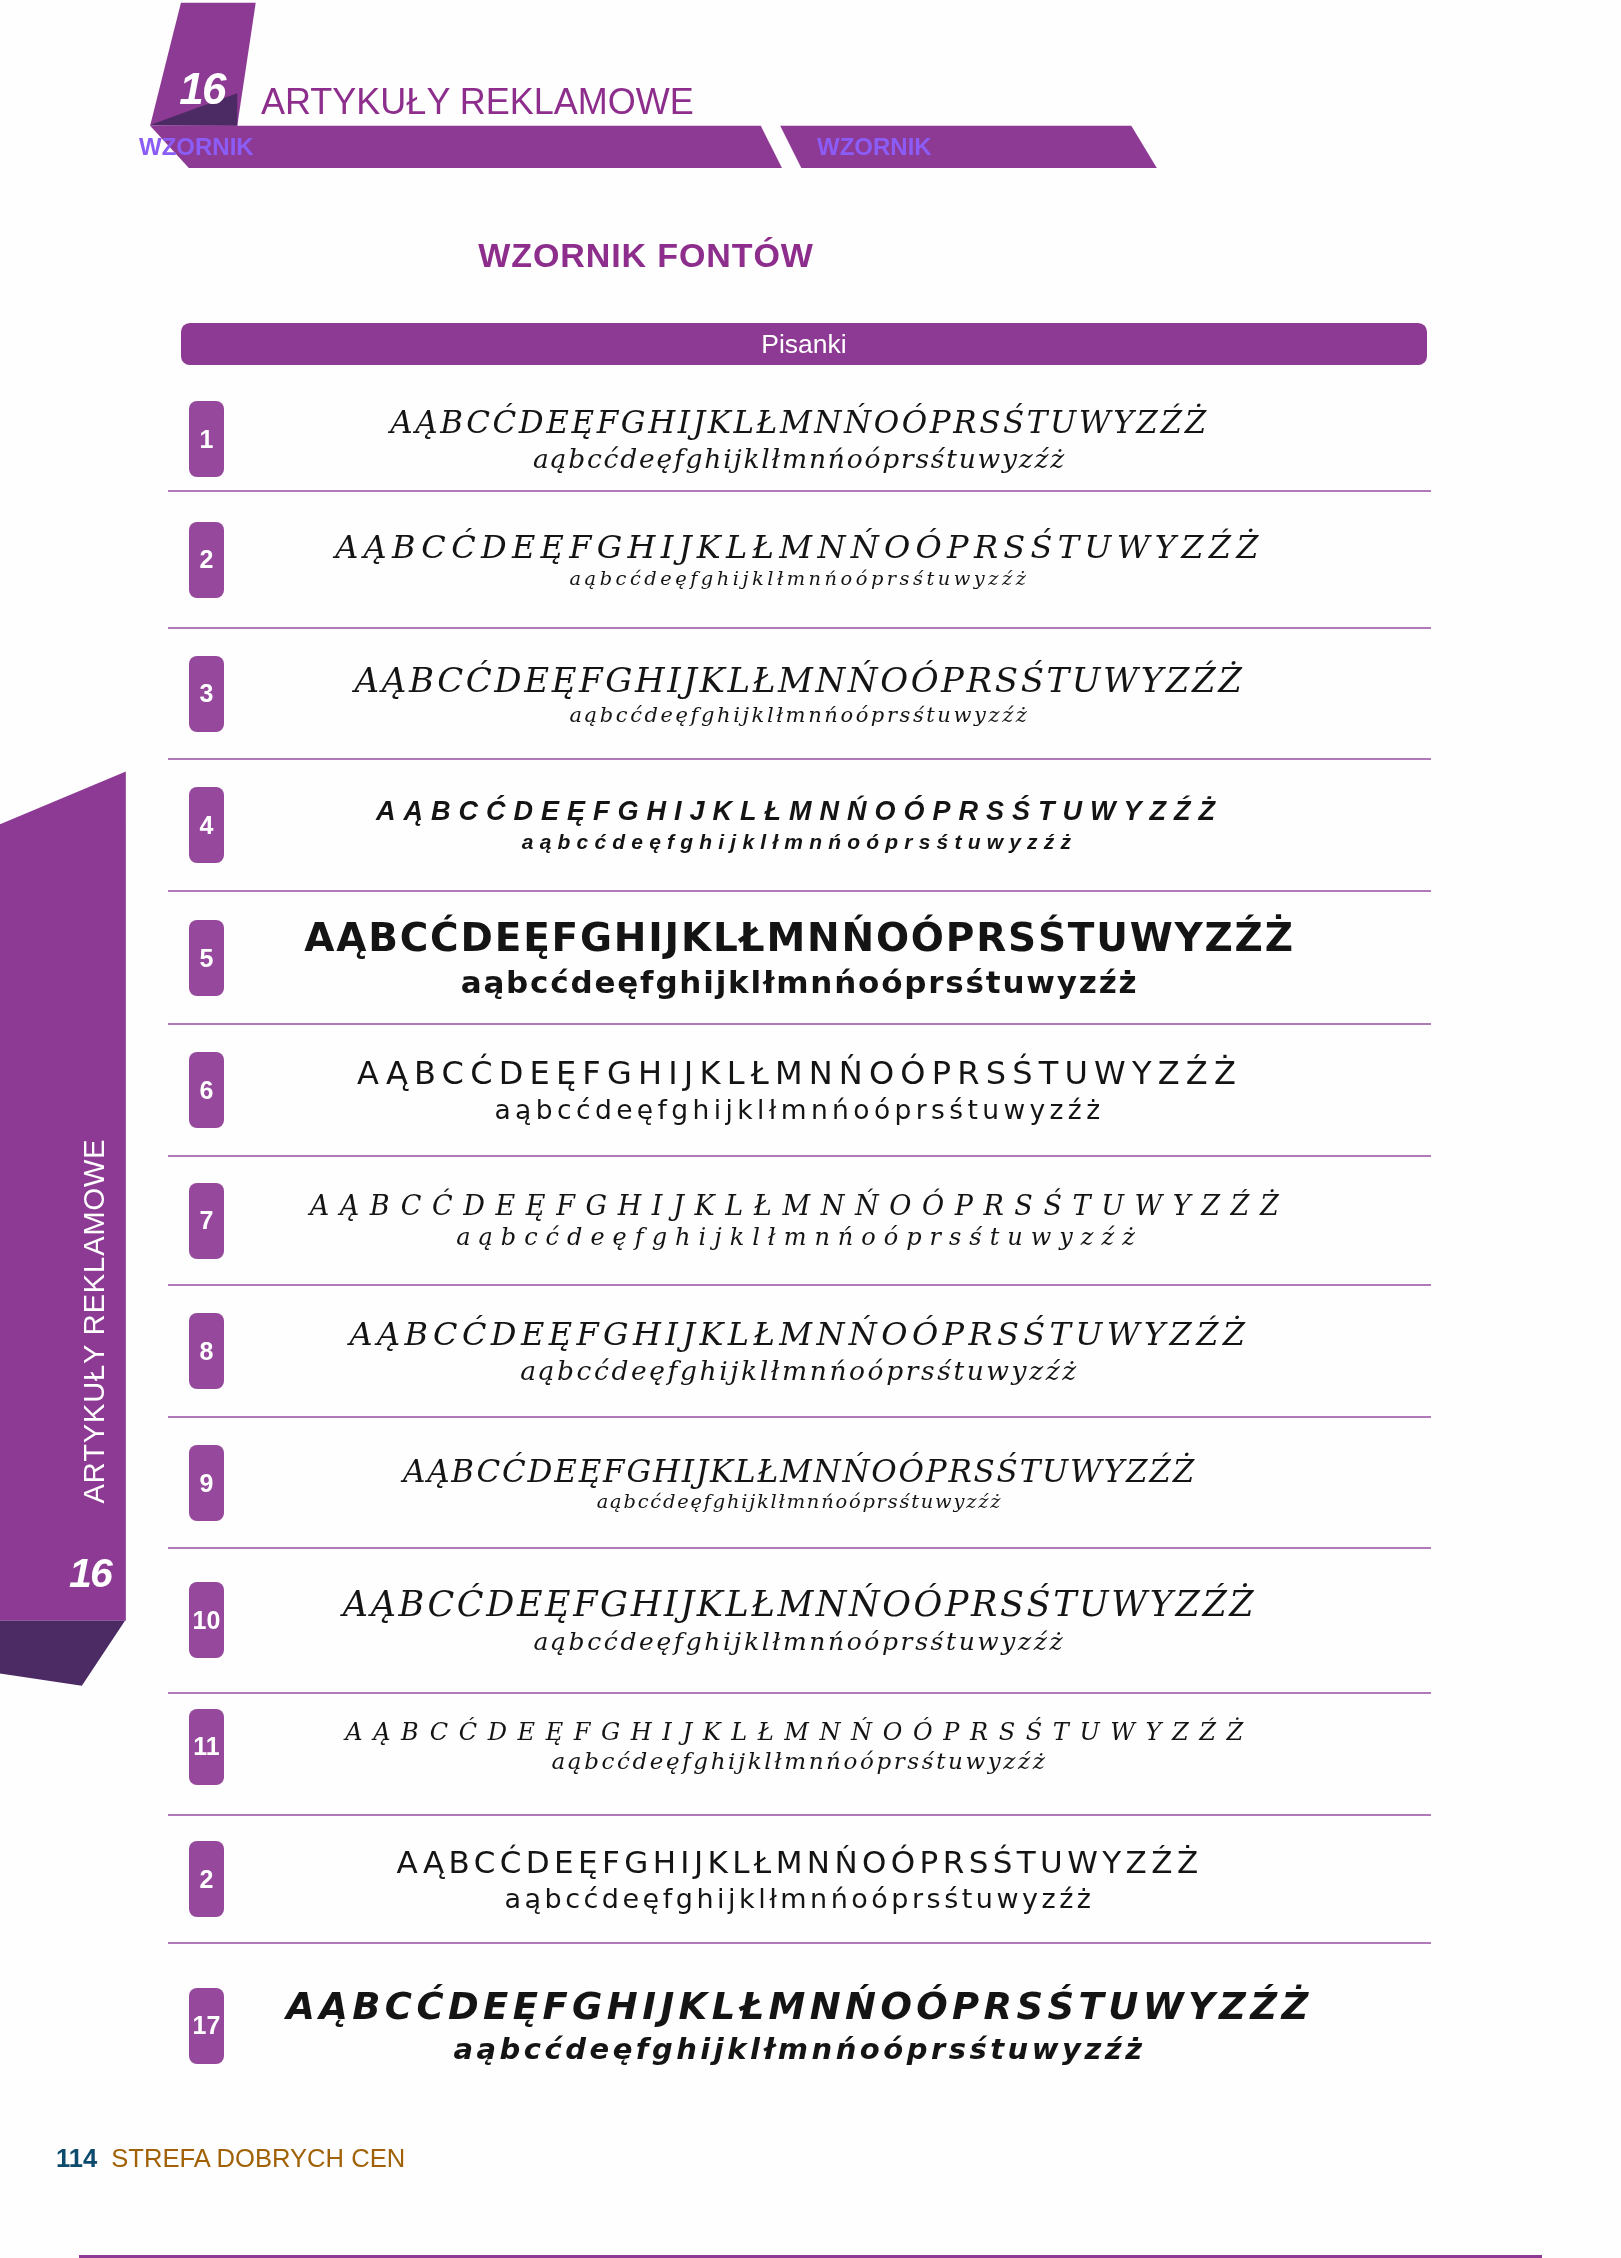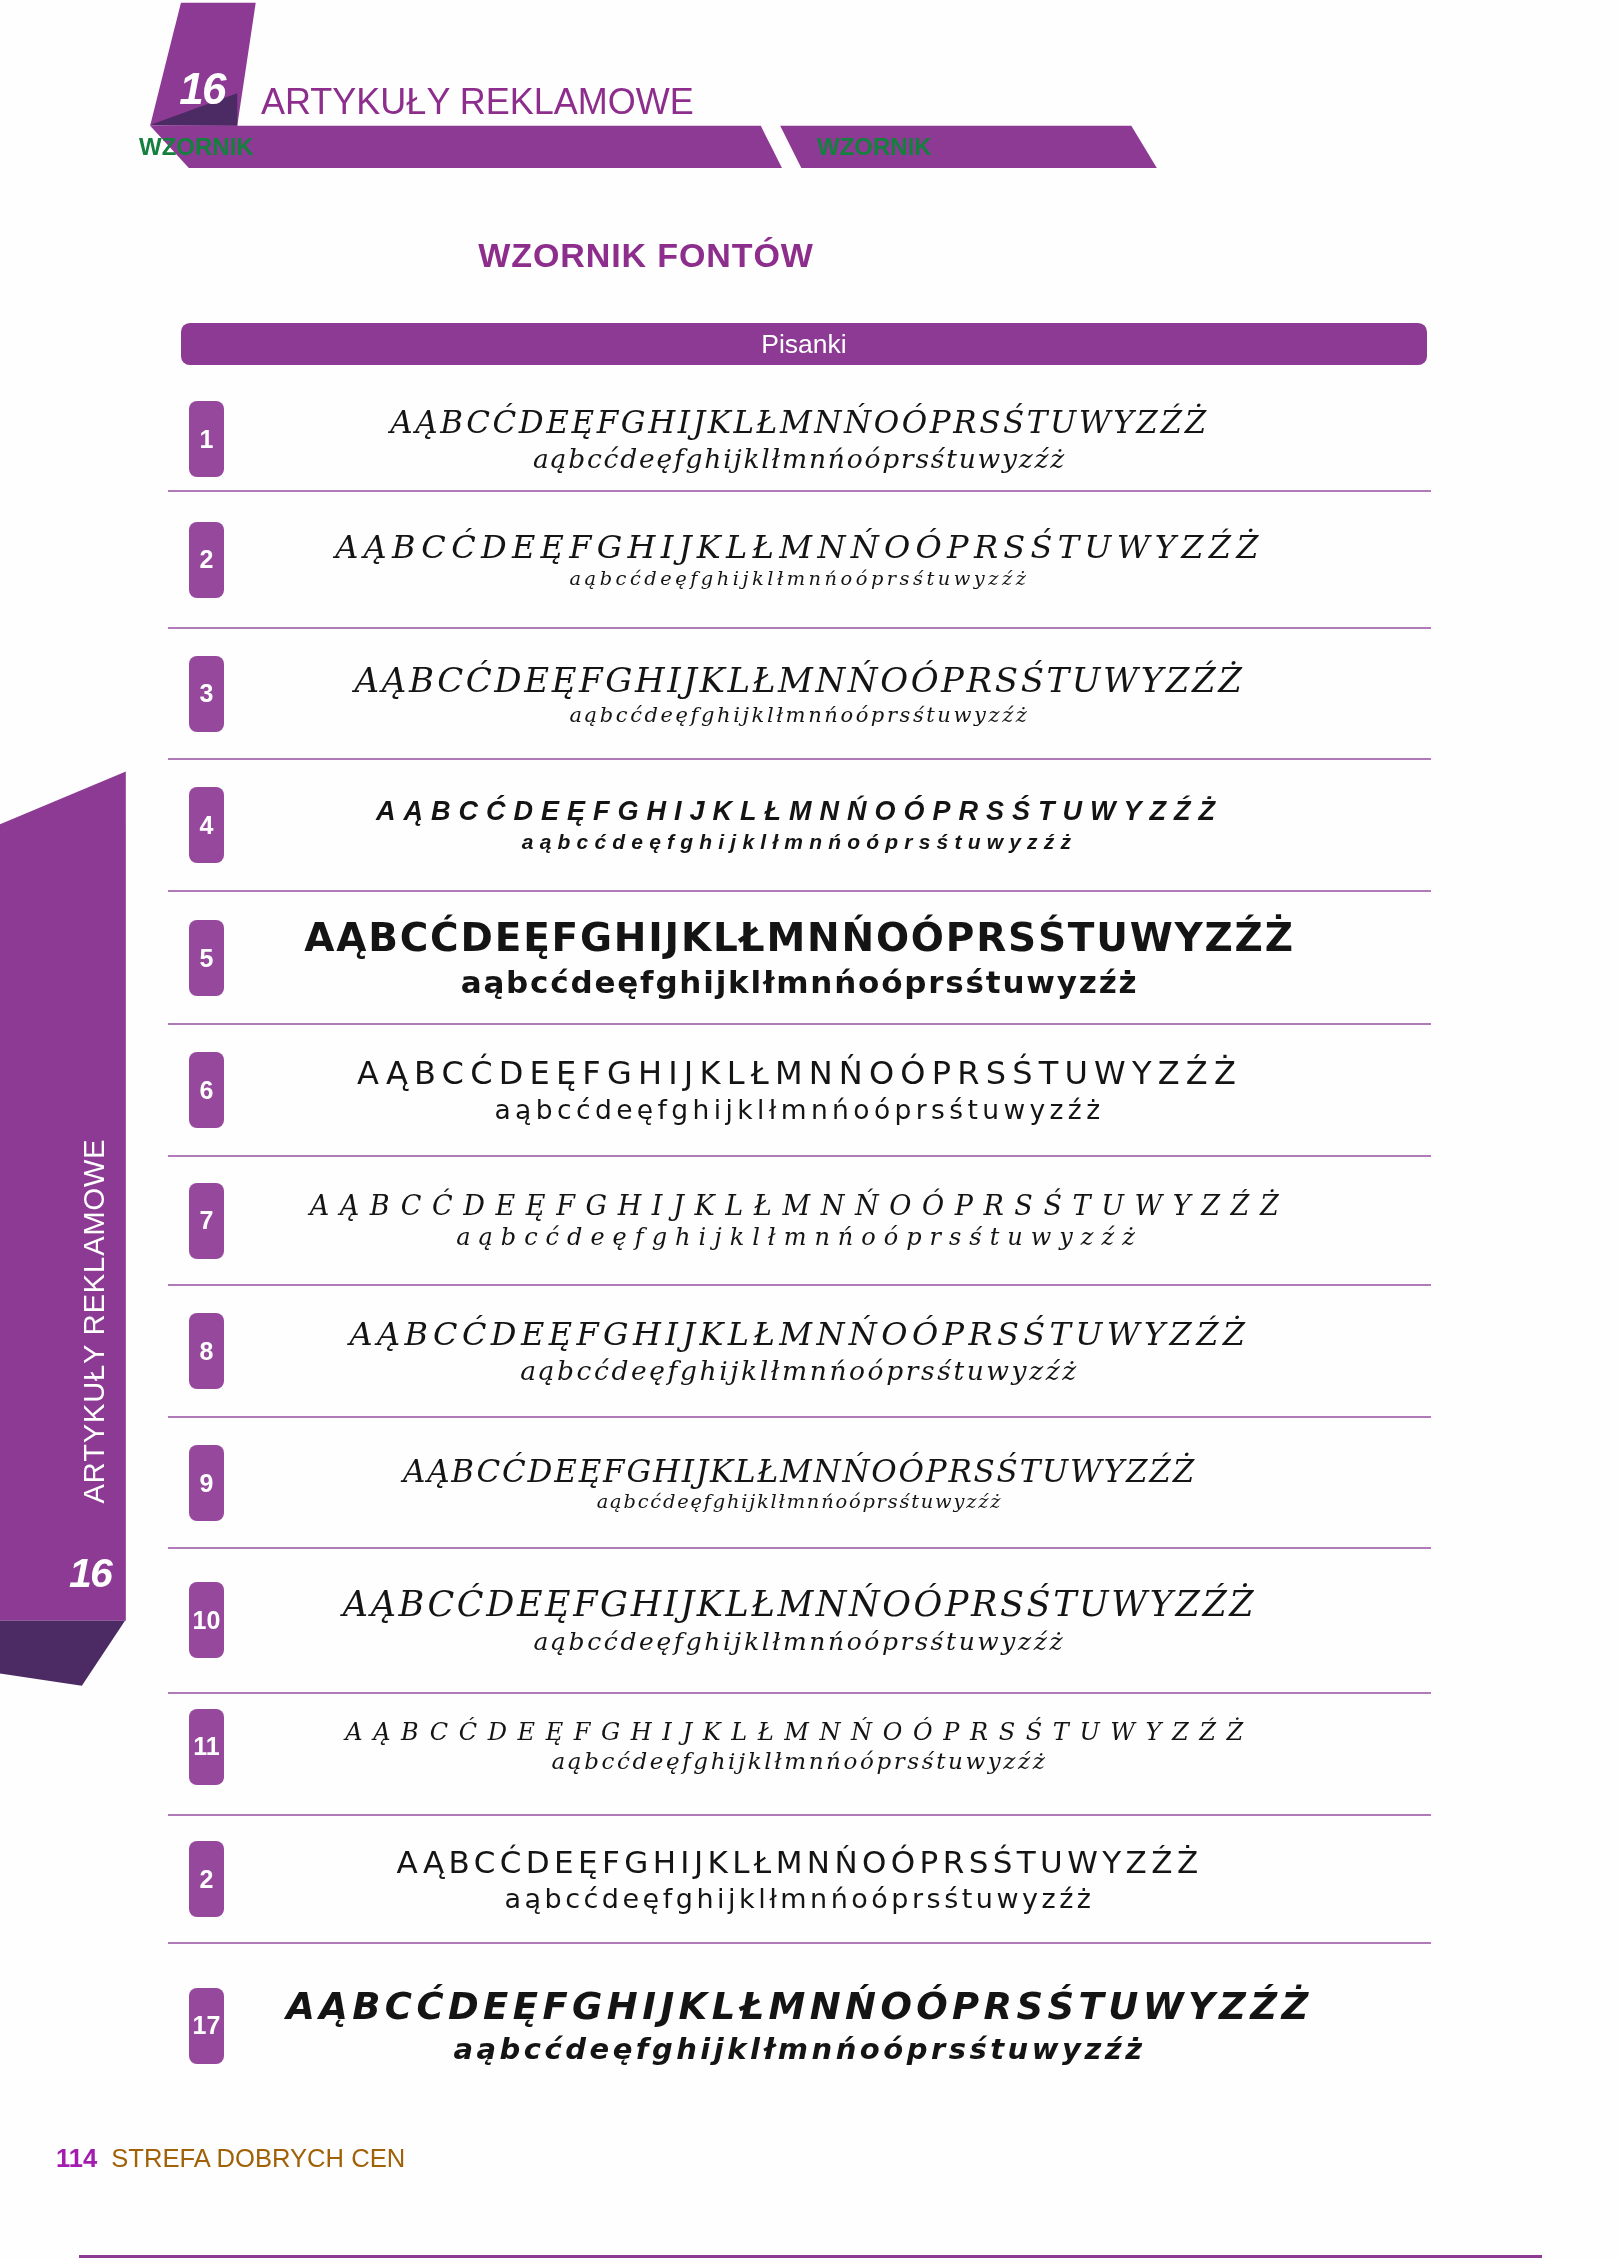--- a/index.html
+++ b/index.html
@@ -12,21 +12,21 @@
   .header-svg { position:absolute; left:0; top:0; }
   .chapter-num {
     position:absolute; left:173px; top:64px; width:58px; text-align:center;
     font-size:44px; font-weight:bold; font-style:italic; color:#ffffff; letter-spacing:-1.8px;
   }
   .chapter-title {
     position:absolute; left:261px; top:81px;
     font-size:36px; color:#8d2e8d; letter-spacing:0px; white-space:nowrap;
   }
   .banner-label {
-    position:absolute; top:133px; font-size:24px; font-weight:bold; color:#15803d;
+    position:absolute; top:133px; font-size:24px; font-weight:bold; color:#8b5cf6;
     letter-spacing:0px; white-space:nowrap;
   }
   .banner-label.first  { left:139px; }
   .banner-label.second { left:817px; }
 
   
   .main-title {
     position:absolute; left:0; top:236px; width:1292px; text-align:center;
     font-size:34px; font-weight:bold; color:#8d2e8d; letter-spacing:0.9px;
   }
@@ -100,21 +100,21 @@
     position:absolute; left:94px; top:1321px; transform:translate(-50%,-50%) rotate(-90deg);
     transform-origin:center; white-space:nowrap; color:#ffffff; font-size:29px; letter-spacing:0.9px;
   }
   .side-num {
     position:absolute; left:90px; top:1573px; transform:translate(-50%,-50%);
     color:#ffffff; font-size:41px; font-weight:bold; font-style:italic; letter-spacing:-1.8px;
   }
 
   
   .footer { position:absolute; left:56px; top:2144px; font-size:25.6px; white-space:nowrap; }
-  .footer .page-num { font-weight:bold; color:#a21caf; margin-right:14px;text-align:right; }
+  .footer .page-num { font-weight:bold; color:#0c4a6e; margin-right:14px;text-align:right; }
   .footer .footer-label { color:#a16207; }
 
   .bottom-line { position:absolute; left:79px; width:1463px; bottom:0; height:3.5px; background:#8d3a94; }
 </style>
 </head>
 <body>
 
 <div class="page">
 
   <svg class="header-svg" width="1622" height="176" viewBox="0 0 1838 200">

